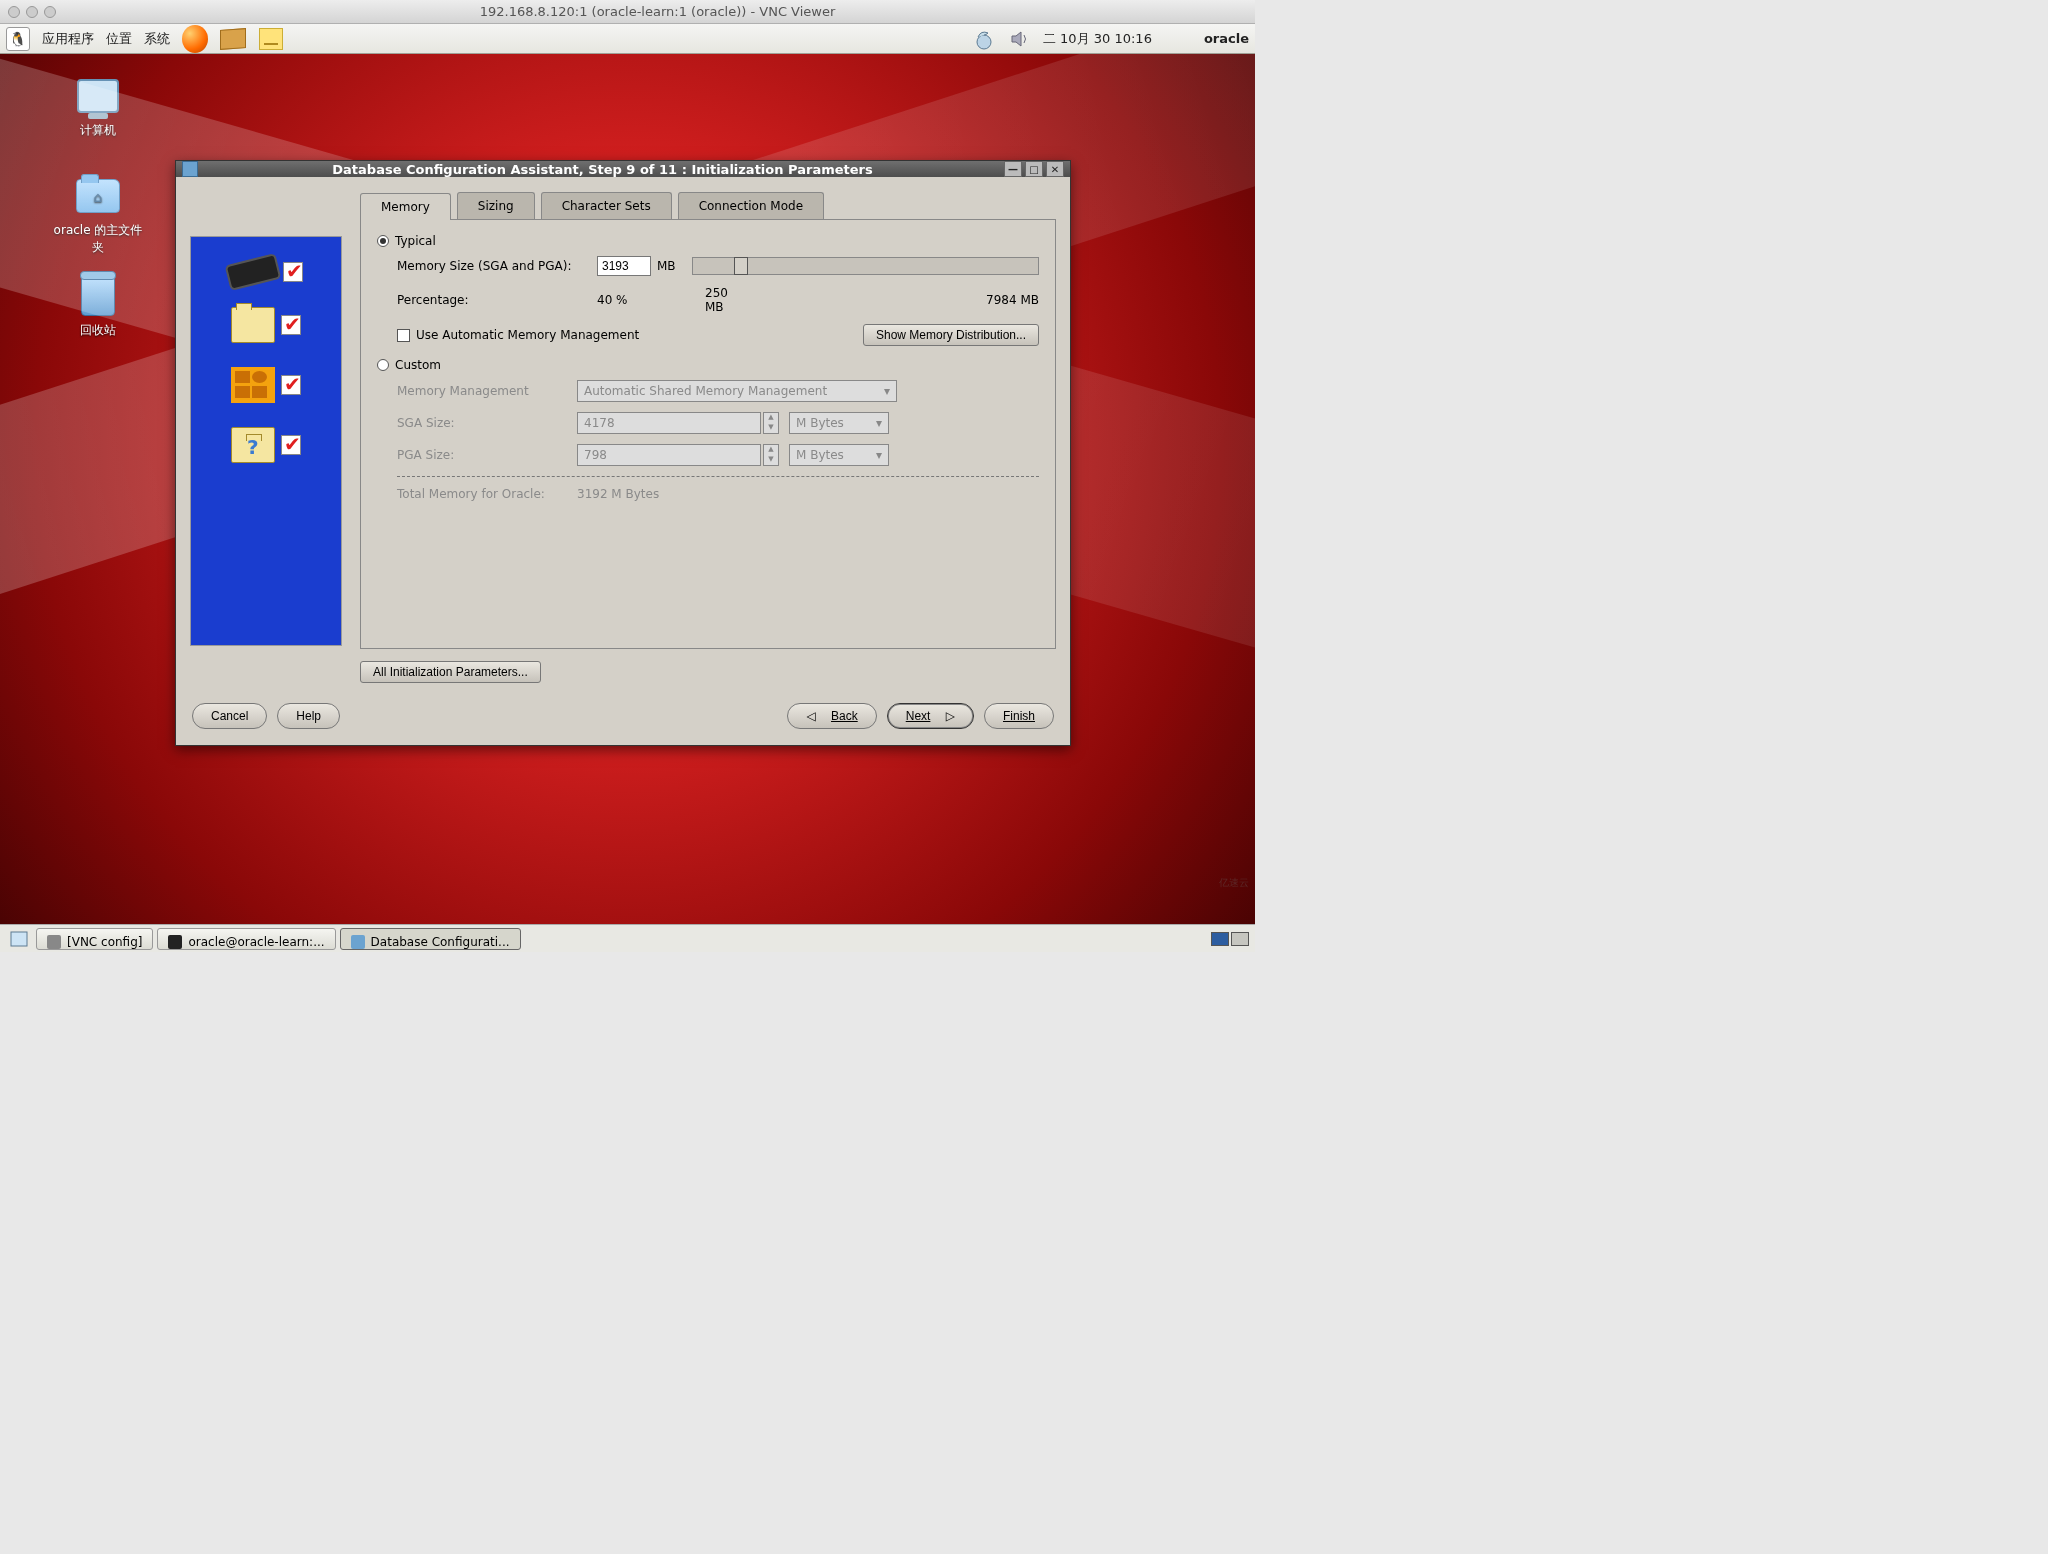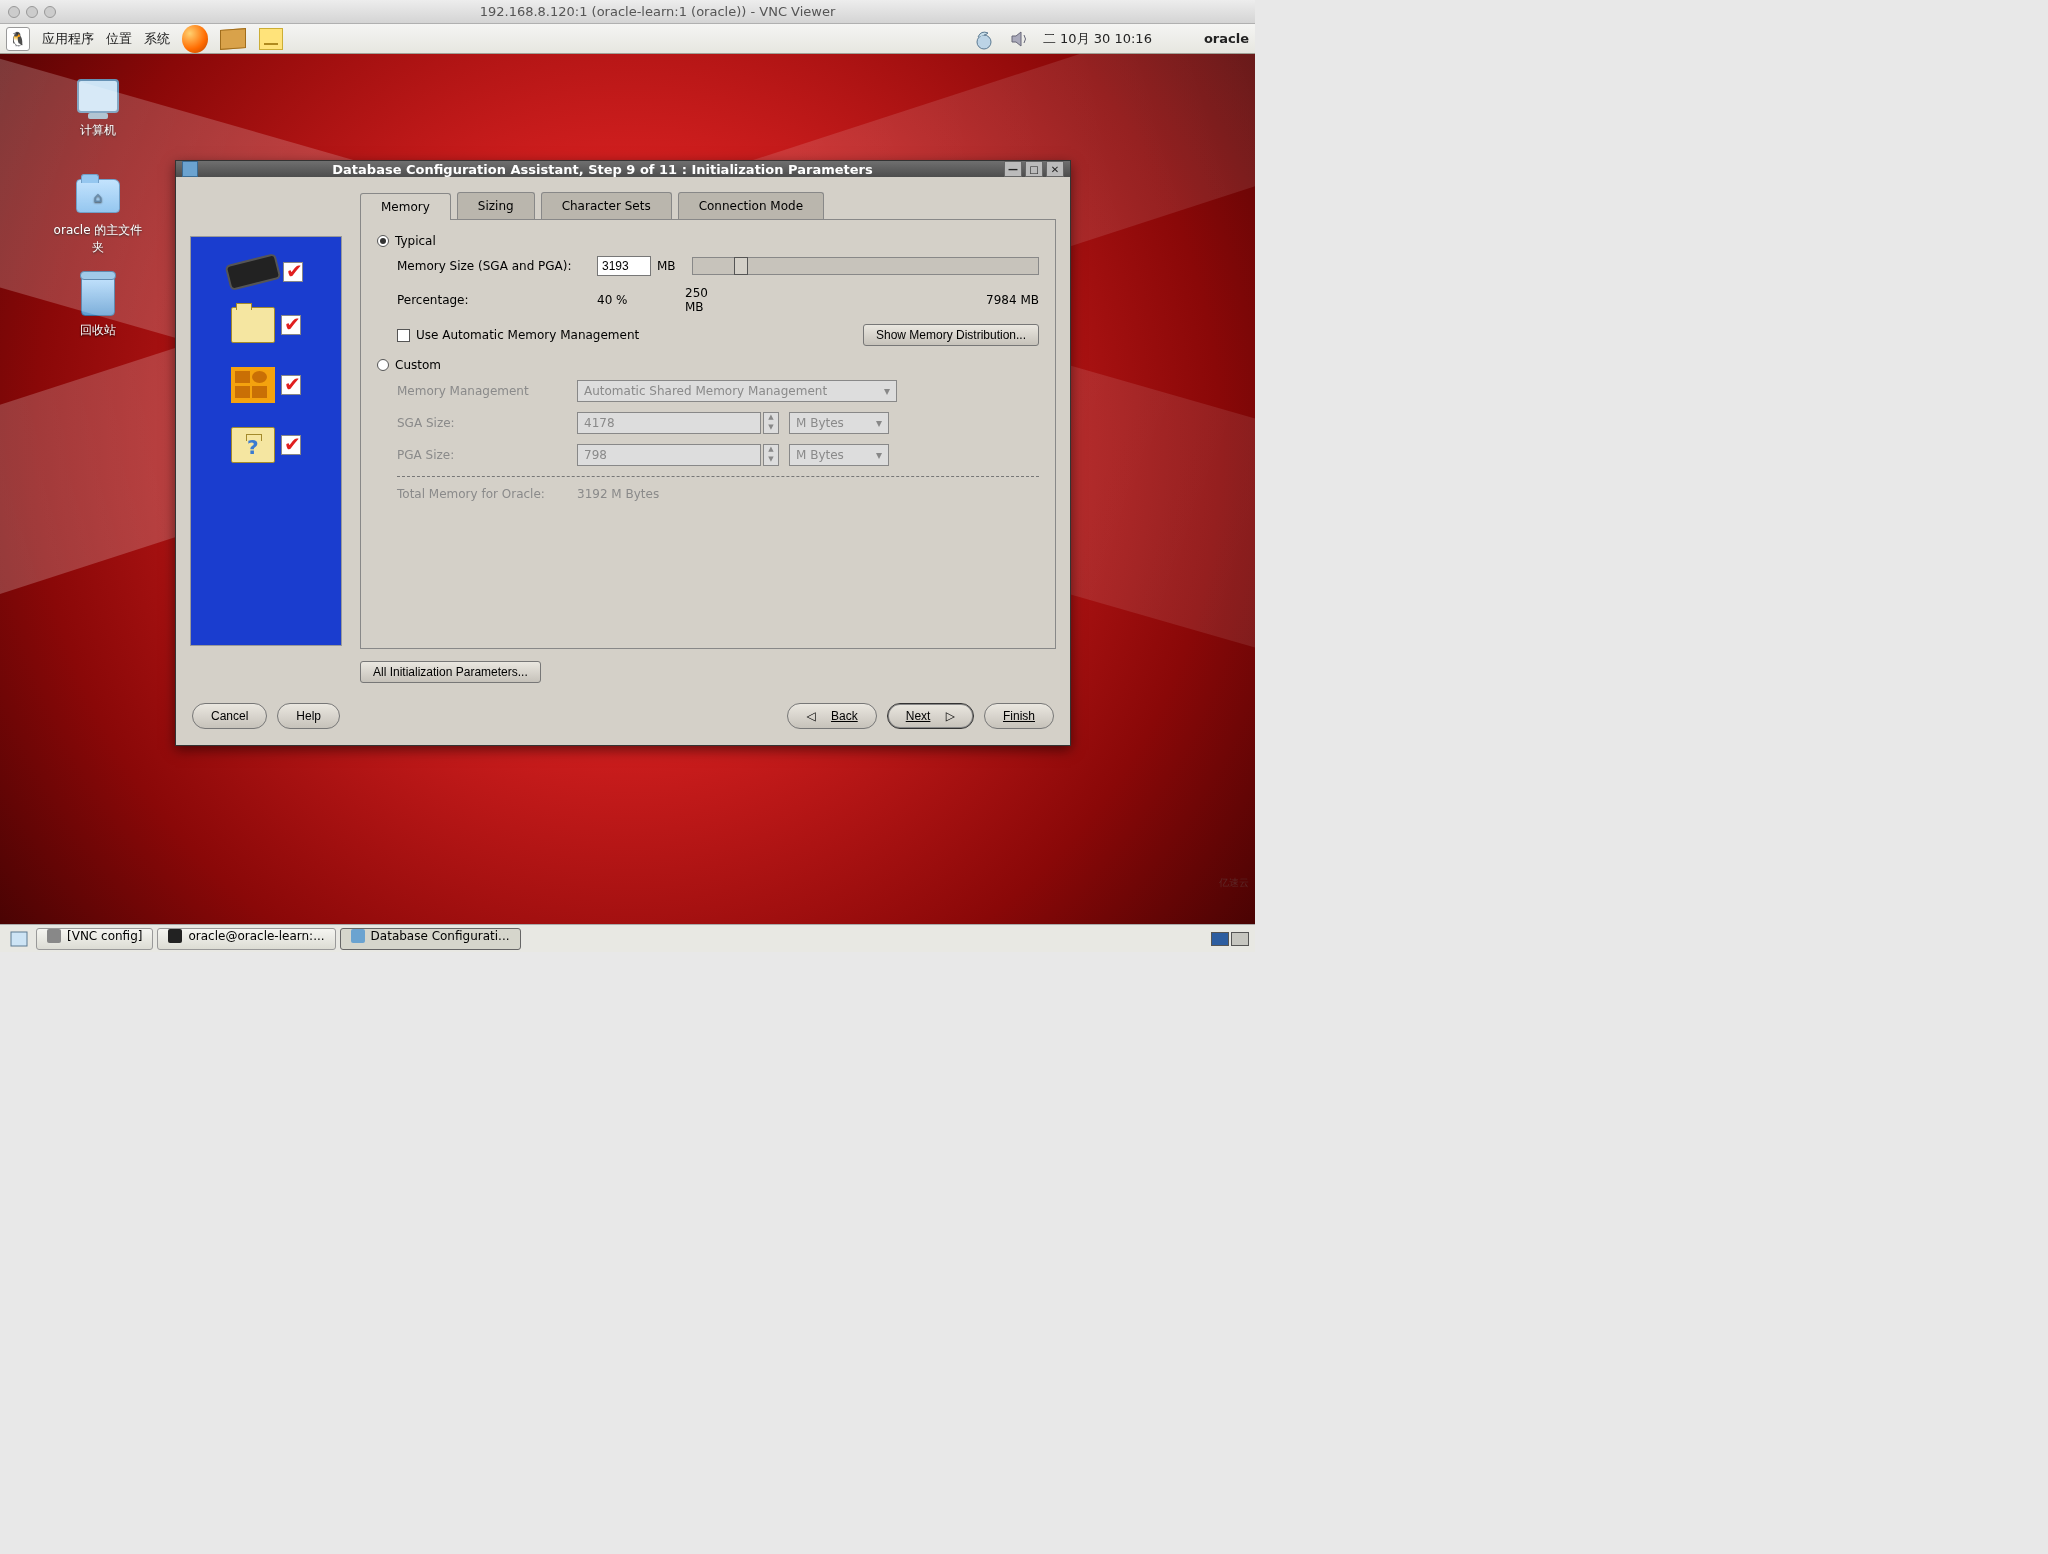--- a/index.html
+++ b/index.html
@@ -66,42 +66,42 @@
 .indent { margin-left:20px; }
 .row { display:flex; align-items:center; margin-bottom:10px; }
 .lbl { width:200px; font-size:12px; }
 .txt-in { width:54px; height:20px; border:1px solid #777; background:#fff; padding:8px 4px; font-size:12px; }
 .unit { margin:0 10px 0 6px; }
 .slider-box { flex:1; height:18px; border:1px solid #888; background:#c7c3bb; position:relative; margin-left:6px; }
 .slider-thumb{position:absolute;left:12%;top:-1px;width:14px;height:18px;background:#d4d0c8;border:1px solid #555;}
 .pct-row { display:flex; }
 .pct-row .lbl{width:200px;}
 .pct-val{width:56px;}
-.pct-min{width:18px; margin-left:32px;}
+.pct-min{width:18px; margin-left:52px;}
 .pct-max{margin-left:auto;}
 .cb { width:13px; height:13px; border:1px solid #555; background:#fff; display:inline-block; vertical-align:middle; margin-right:6px; }
 .btn { background:linear-gradient(#eae7e0,#c6c2ba); border:1px solid #777; border-radius:12px; padding:4px 18px; font-size:12px; cursor:pointer; }
 .btn.flat{border-radius:3px; padding:3px 12px;}
 .disabled { color:#8a8a8a; }
 .sel-in { height:22px; border:1px solid #888; background:#ddd; padding:0 20px 0 6px; font-size:12px; display:flex;align-items:center; position:relative; }
 .sel-in::after{content:"▾";position:absolute;right:6px;color:#888;}
 .num-in { width:184px; height:22px; border:1px solid #888; background:#ddd; padding:0 6px; display:flex;align-items:center; }
 .spin { width:16px; height:22px; border:1px solid #888; background:#ddd; display:flex;flex-direction:column; margin-left:2px; }
 .spin span{flex:1;font-size:7px;text-align:center;color:#888;}
 .sel-sm { width:100px; }
 .hr{border-top:1px dashed #777; margin:8px 0 10px;}
 .dlg-footer { display:flex; padding:10px 16px 16px; gap:10px; }
 .nav-btn { background:linear-gradient(#eae7e0,#c6c2ba); border:1px solid #777; border-radius:14px; padding:5px 18px; font-size:12px; cursor:pointer; display:flex;align-items:center;gap:6px; }
 .nav-btn.primary{border:1px solid #333; box-shadow:inset 0 0 0 1px #888;}
 .foot-right { margin-left:auto; display:flex; gap:10px; }
 .uline{text-decoration:underline;}
 
 
 .taskbar { position:absolute; bottom:0; left:0; right:0; height:28px; background:#e8e8e3; border-top:1px solid #aaa; display:flex; align-items:center; padding:0 6px; gap:4px; }
-.task-btn { height:22px; background:linear-gradient(#f5f5f1,#dcdcd4); border:1px solid #999; border-radius:3px; padding:0 10px; display:flex; align-items:flex-start; gap:6px; font-size:12px; }
+.task-btn { height:22px; background:linear-gradient(#f5f5f1,#dcdcd4); border:1px solid #999; border-radius:3px; padding:0 10px; display:flex; align-items:flex-end; gap:6px; font-size:12px; }
 .task-btn.active{background:#d6d6cc;border-color:#666;}
 .tiny-ic{width:14px;height:14px;background:#888;border-radius:2px;}
 .ws-ind { width:18px; height:14px; border:1px solid #555; background:#2d5da0; margin-left:2px; }
 .ws-ind.inactive{background:#c6c6c0;}
 .watermark{position:absolute;right:6px;bottom:30px;width:70px;height:18px;opacity:0.35;font-size:10px;color:#666;text-align:right;}
 </style>
 </head>
 <body>
 
 <div class="mac-titlebar">

